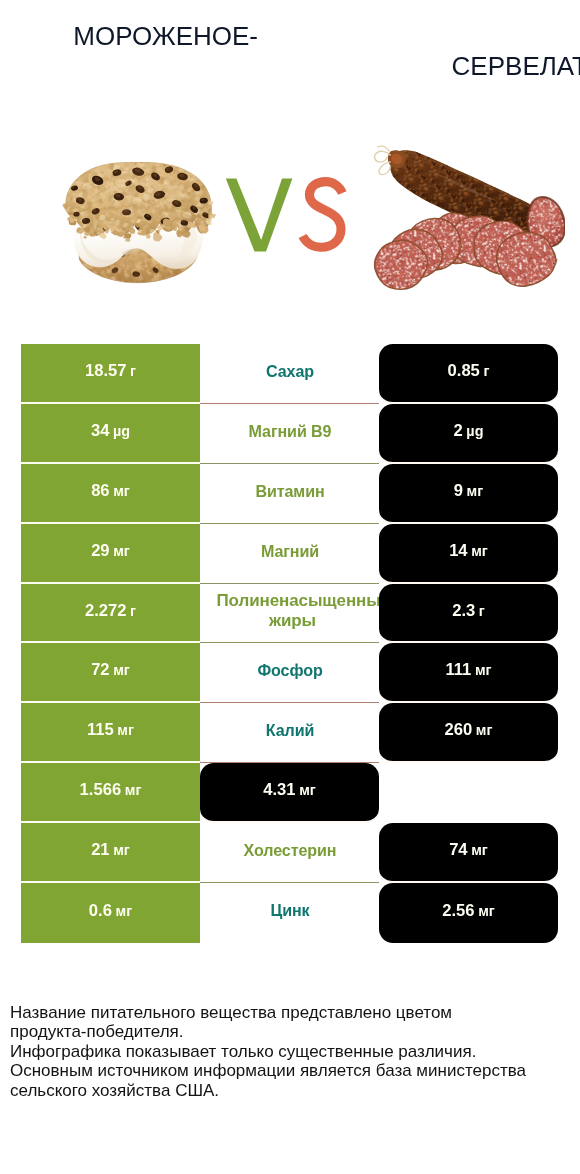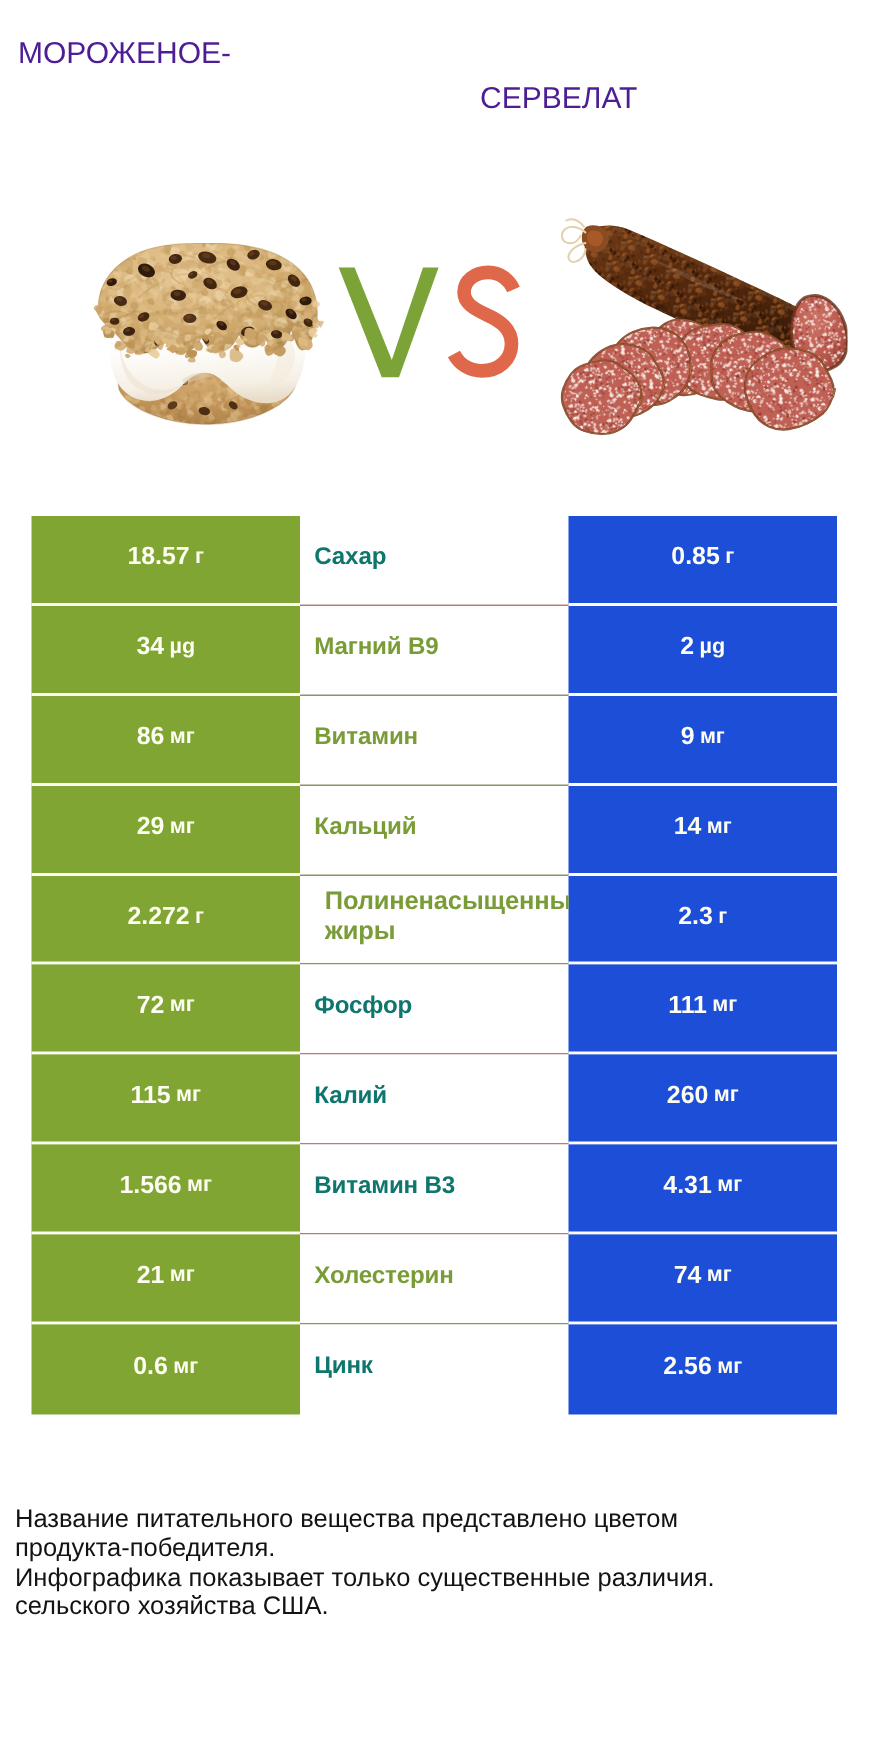--- a/index.html
+++ b/index.html
@@ -10,22 +10,22 @@
     background:#ffffff;
     font-family:"Liberation Sans", sans-serif;
     overflow:hidden;
   }
   .page { position:relative; width:580px; height:1174px; background:#fff; }
   .svgimg { width:100%; height:100%; display:block; }
 
   
   .title {
     position:absolute;
-    font-size:20px; line-height:30px;
-    color:#4c1d95; text-align:left;
+    font-size:26px; line-height:30px;
+    color:#0f172a; text-align:right;
     font-weight:400;
   }
   .title-left  { left:12px;  top:21px;  width:246px; }
   .title-left .tl1 { display:block; }
   .title-left .tl2 { display:block; position:relative; left:-9px; }
   .title-right { left:320px; top:51px;  width:268px; }
 
   
   .hero { position:absolute; }
   .hero-left  { left:61.3px;  top:161.8px; width:154.3px; height:128.5px; }
@@ -34,26 +34,26 @@
   
   .vs { position:absolute; left:225px; top:176px; width:130px; height:82px; }
   .vs .vsimg { width:130px; height:82px; display:block; }
   .vs .v { fill:#7ba337; }
   .vs .s { stroke:#e0684a; }
 
   
   .table { position:absolute; left:21px; top:344px; width:537px; }
   .row { display:flex; width:537px; height:59.9px; }
   .cell { display:flex; align-items:center; justify-content:center;
-          text-align:left; width:179px; height:59.9px; }
+          text-align:center; width:179px; height:59.9px; }
   .cell-left, .cell-right { color:#fdfdf2; font-size:16.6px; font-weight:700; white-space:nowrap; }
   .cell .num, .cell .unit { position:relative; top:-2px; }
   .cell .unit { font-size:14.4px; margin-left:3.6px; }
   .cell-left  { background:#80a532; border-bottom:2px solid #fafdf0; }
-  .cell-right { background:#1d4ed8; border-bottom:2px solid #fffaf4; }
+  .cell-right { background:#000000; border-bottom:2px solid #fffaf4;border-radius:14px; }
   .cell-mid   { background:#ffffff; font-size:16.1px; font-weight:700; letter-spacing:-0.1px;
                 line-height:20px; padding:0 2px; overflow:hidden; }
   .cell-mid span { position:relative; top:-2.5px; display:block; width:161px; margin-left:1px; }
   .row-long .cell-mid span { width:152px; margin-left:6px; font-size:17px; }
   .w-left  .cell-mid { color:#7a9c37; border-bottom:1.2px solid #8b9561; }
   .w-right .cell-mid { color:#0f766e; border-bottom:1.2px solid #b28070; }
   .row:last-child .cell-left, .row:last-child .cell-right,
   .row:last-child .cell-mid { border-bottom:none; }
 
   
@@ -1248,21 +1248,21 @@
           <span class="num">9</span>
           <span class="unit">мг</span>
         </div>
     </div>
     <div class="row w-left">
       <div class="cell cell-left">
           <span class="num">29</span>
           <span class="unit">мг</span>
         </div>
       <div class="cell cell-mid">
-          <span>Кальций</span>
+          <span>Магний</span>
         </div>
       <div class="cell cell-right">
           <span class="num">14</span>
           <span class="unit">мг</span>
         </div>
     </div>
     <div class="row w-left row-long">
       <div class="cell cell-left">
           <span class="num">2.272</span>
           <span class="unit">г</span>
@@ -1298,23 +1298,20 @@
         </div>
       <div class="cell cell-right">
           <span class="num">260</span>
           <span class="unit">мг</span>
         </div>
     </div>
     <div class="row w-right">
       <div class="cell cell-left">
           <span class="num">1.566</span>
           <span class="unit">мг</span>
-        </div>
-      <div class="cell cell-mid">
-          <span>Витамин B3</span>
         </div>
       <div class="cell cell-right">
           <span class="num">4.31</span>
           <span class="unit">мг</span>
         </div>
     </div>
     <div class="row w-left">
       <div class="cell cell-left">
           <span class="num">21</span>
           <span class="unit">мг</span>
@@ -1339,16 +1336,17 @@
           <span class="num">2.56</span>
           <span class="unit">мг</span>
         </div>
     </div>
   </div>
 
   <div class="footer">
     <div>Название питательного вещества представлено цветом</div>
     <div>продукта-победителя.</div>
     <div>Инфографика показывает только существенные различия.</div>
+    <div>Основным источником информации является база министерства</div>
     <div>сельского хозяйства США.</div>
   </div>
 
 </div>
 
 </body></html>

